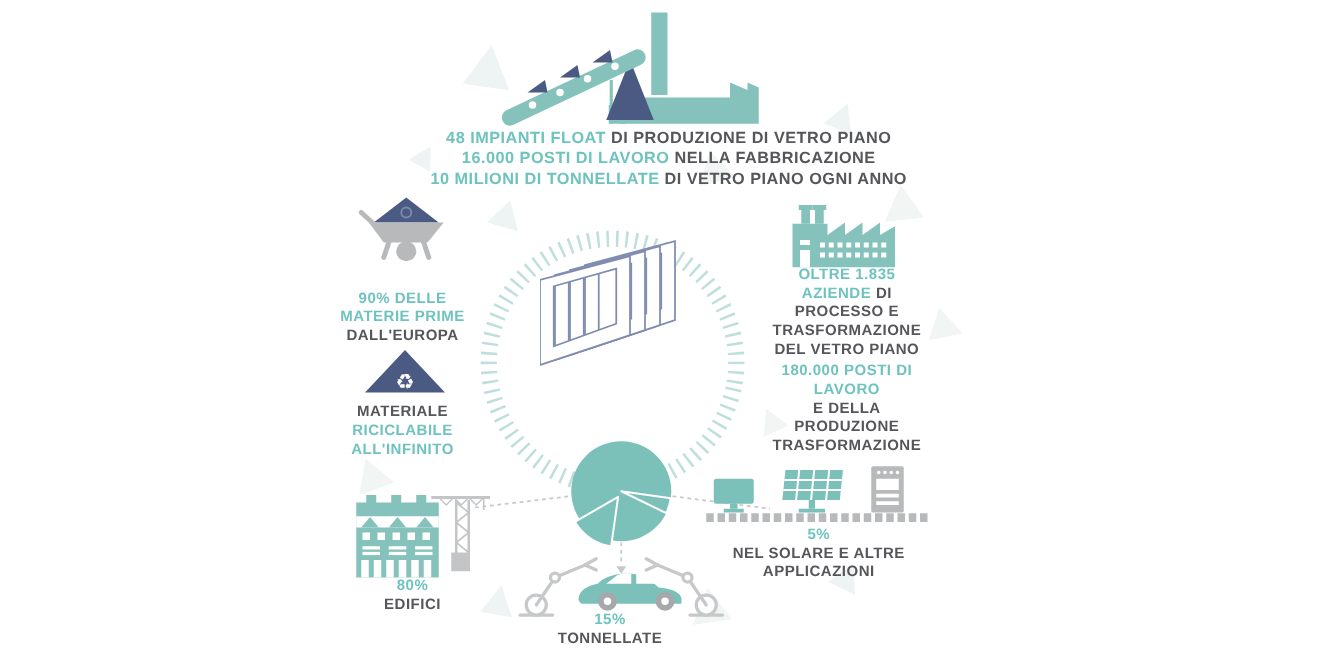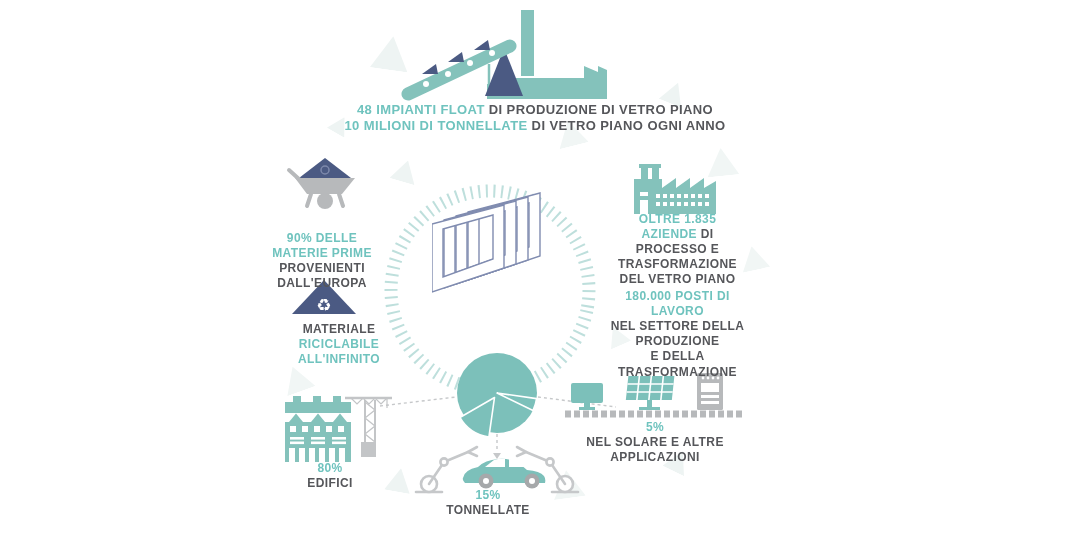--- a/index.html
+++ b/index.html
@@ -68,46 +68,46 @@
     <circle cx="56" cy="70" r="3" fill="#fff"></circle>
     <circle cx="78" cy="59" r="3" fill="#fff"></circle>
     <circle cx="100" cy="49" r="3" fill="#fff"></circle>
     <polygon points="30,70 44,60 46,70" fill="#4b5a83"></polygon>
     <polygon points="56,58 70,48 72,58" fill="#4b5a83"></polygon>
     <polygon points="82,46 96,36 98,46" fill="#4b5a83"></polygon>
   </svg>
 
   <div class="abs txt block" style="left:300px;top:102px;width:470px;font-size:13px">
     <div><span class="teal">48 IMPIANTI FLOAT</span><span class="gray"> DI PRODUZIONE DI VETRO PIANO</span></div>
+    <div><span class="teal">16.000 POSTI DI LAVORO</span><span class="gray"> NELLA FABBRICAZIONE</span></div>
     <div><span class="teal">10 MILIONI DI TONNELLATE</span><span class="gray"> DI VETRO PIANO OGNI ANNO</span></div>
   </div>
 
   <svg class="abs z2" style="left:286px;top:156px" width="78" height="54" viewBox="0 0 78 54">
     <polygon points="39,2 13,22 65,22" fill="#4b5a83"></polygon>
     <circle cx="39" cy="14" r="4" fill="none" stroke="#7d89ab" stroke-width="1.5"></circle>
     <path d="M3,14 L14,24" stroke="#b7b9bb" stroke-width="4" stroke-linecap="round"></path>
     <polygon points="9,22 69,22 56,38 21,38" fill="#b7b9bb"></polygon>
     <line x1="25" y1="38" x2="21" y2="50" stroke="#b7b9bb" stroke-width="4" stroke-linecap="round"></line>
     <line x1="53" y1="38" x2="57" y2="50" stroke="#b7b9bb" stroke-width="4" stroke-linecap="round"></line>
     <circle cx="39" cy="45" r="8" fill="#b7b9bb"></circle>
   </svg>
 
   <div class="abs txt block" style="left:242px;top:231px;width:160px;font-size:12px">
     <div class="teal">90% DELLE</div>
     <div class="teal">MATERIE PRIME</div>
-    <div class="gray">PROVENIENTI</div>
     <div class="gray">DALL'EUROPA</div>
   </div>
 
   <svg class="abs z2" style="left:290px;top:278px" width="68" height="42" viewBox="0 0 68 42">
     <polygon points="34,2 2,36 66,36" fill="#4b5a83"></polygon>
     <text x="34" y="33" font-size="17" fill="#ffffff" text-anchor="middle" font-family="'DejaVu Sans', sans-serif">♻</text>
   </svg>
 
-  <div class="abs txt block" style="left:259px;top:322px;width:160px;font-size:12px">
+  <div class="abs txt block" style="left:242px;top:322px;width:160px;font-size:12px">
     <div class="gray">MATERIALE</div>
     <div class="teal">RICICLABILE</div>
     <div class="teal">ALL'INFINITO</div>
   </div>
 
   <svg class="abs z1" style="left:380px;top:180px" width="220" height="220" viewBox="0 0 220 220">
     <circle cx="110" cy="110" r="99" fill="none" stroke="#bedfdc" stroke-width="13" stroke-dasharray="2 5.6" transform="rotate(12 110 110)"></circle>
   </svg>
 
   <svg class="abs z2" style="left:432px;top:186px" width="140" height="112" viewBox="0 0 140 112">
@@ -167,23 +167,22 @@
     <div class="teal">OLTRE 1.835</div>
     <div><span class="teal">AZIENDE</span><span class="gray"> DI</span></div>
     <div class="gray">PROCESSO E</div>
     <div class="gray">TRASFORMAZIONE</div>
     <div class="gray">DEL VETRO PIANO</div>
   </div>
 
   <div class="abs txt block" style="left:595px;top:289px;width:165px;font-size:12px">
     <div class="teal">180.000 POSTI DI</div>
     <div class="teal">LAVORO</div>
-    <div class="gray">NEL SETTORE DELLA</div>
+    <div class="gray">E DELLA</div>
     <div class="gray">PRODUZIONE</div>
-    <div class="gray">E DELLA</div>
     <div class="gray">TRASFORMAZIONE</div>
   </div>
 
   <svg class="abs z2" style="left:281px;top:388px" width="112" height="76" viewBox="0 0 112 76">
     <g stroke="#c3c5c7" fill="none">
       <line x1="84" y1="12" x2="84" y2="66" stroke-width="2"></line>
       <line x1="94" y1="12" x2="94" y2="66" stroke-width="2"></line>
       <path d="M84,14 L94,22 L84,30 L94,38 L84,46 L94,54 L84,62" stroke-width="1.3"></path>
       <line x1="64" y1="10" x2="111" y2="10" stroke-width="2.5"></line>
       <path d="M70,10 L76,16 L82,10 L88,16 L94,10 L100,16 L106,10" stroke-width="1.2"></path>

